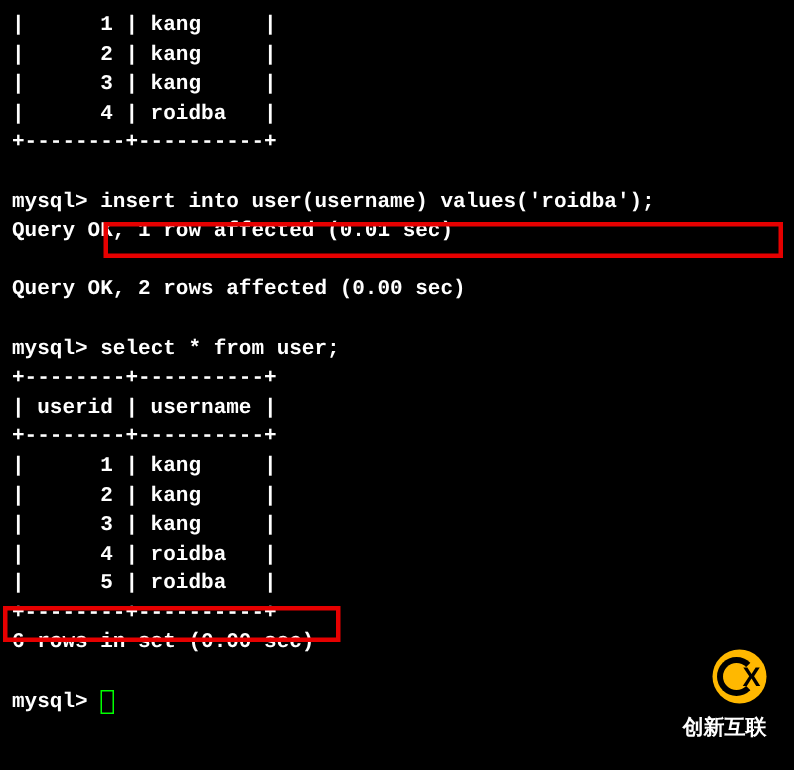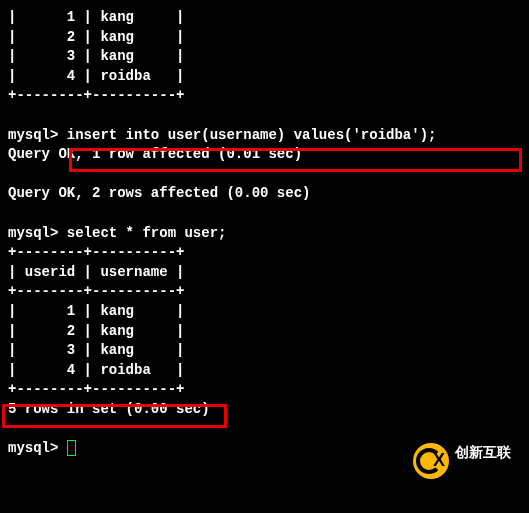--- a/index.html
+++ b/index.html
@@ -36,25 +36,26 @@
       height: 24px;
     }
     .highlight-2 {
       top: 404px;
       left: 2px;
       width: 225px;
       height: 24px;
     }
     .logo {
       position: absolute;
-      bottom: 34px;
+      bottom: 18px;
       right: 18px;
       display: flex;
-      align-items: flex-start;
+      align-items: flex-end;
       gap: 6px;
+      flex-direction: column;
     }
     .logo-icon {
       width: 36px;
       height: 36px;
       border-radius: 50%;
       background: #ffb800;
       display: flex;
       align-items: center;
       justify-content: center;
       font-weight: bold;
@@ -111,22 +112,23 @@
   <div class="terminal-line">Query OK, 2 rows affected (0.00 sec)</div>
   <div class="terminal-line">&nbsp;</div>
   <div class="terminal-line"><span>mysql&gt; </span><span>select * from user;</span></div>
   <div class="terminal-line">+--------+----------+</div>
   <div class="terminal-line">| userid | username |</div>
   <div class="terminal-line">+--------+----------+</div>
   <div class="terminal-line">|      1 | kang     |</div>
   <div class="terminal-line">|      2 | kang     |</div>
   <div class="terminal-line">|      3 | kang     |</div>
   <div class="terminal-line">|      4 | roidba   |</div>
+  <div class="terminal-line">|      5 | roidba   |</div>
   <div class="terminal-line">+--------+----------+</div>
-  <div class="terminal-line">5 rows in set (0.00 sec)</div>
+  <div class="terminal-line">6 rows in set (0.00 sec)</div>
   <div class="terminal-line">&nbsp;</div>
   <div class="terminal-line"><span>mysql&gt; </span><span class="cursor"></span></div>
 </div>
 
 <div class="highlight-box highlight-1"></div>
 <div class="highlight-box highlight-2"></div>
 
 <div class="logo">
   <div class="logo-icon"></div>
   <div class="logo-text">创新互联</div>

